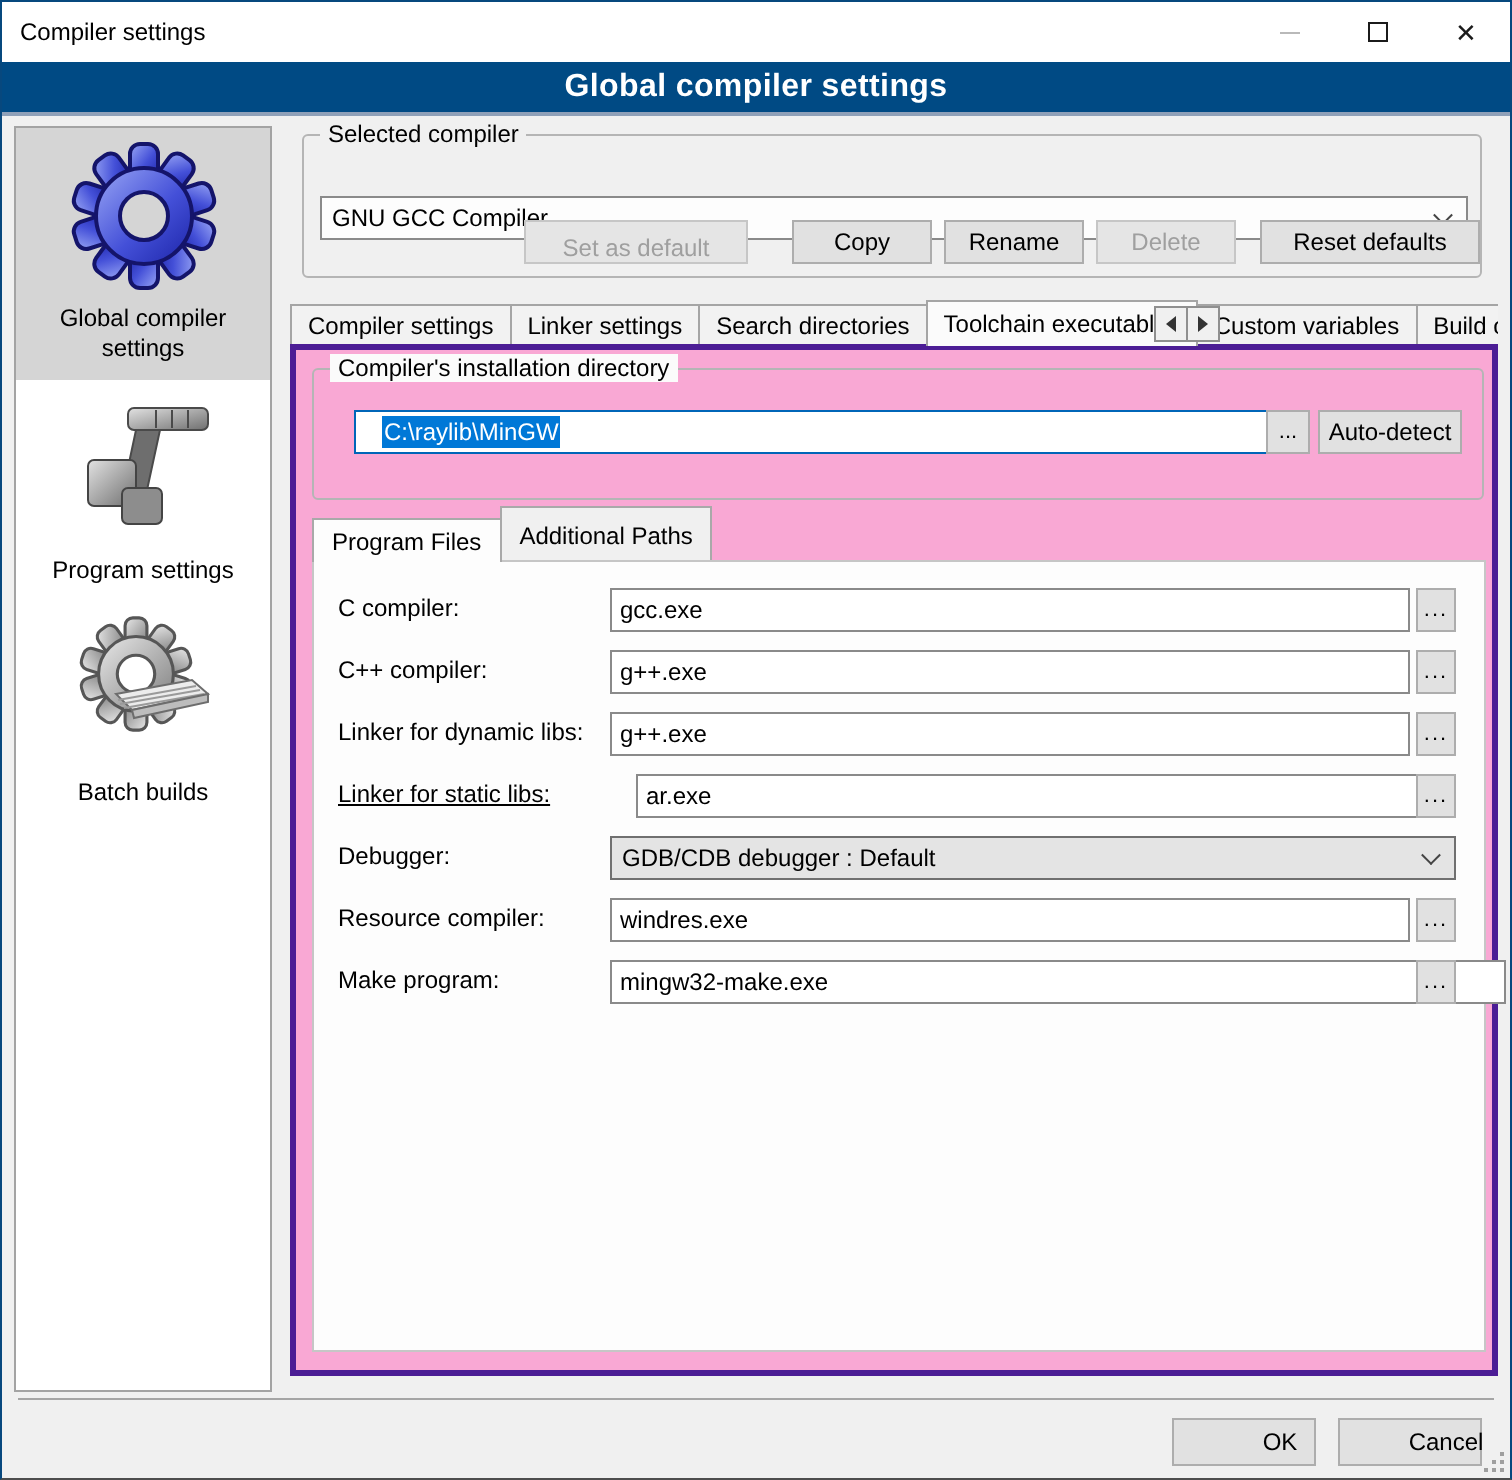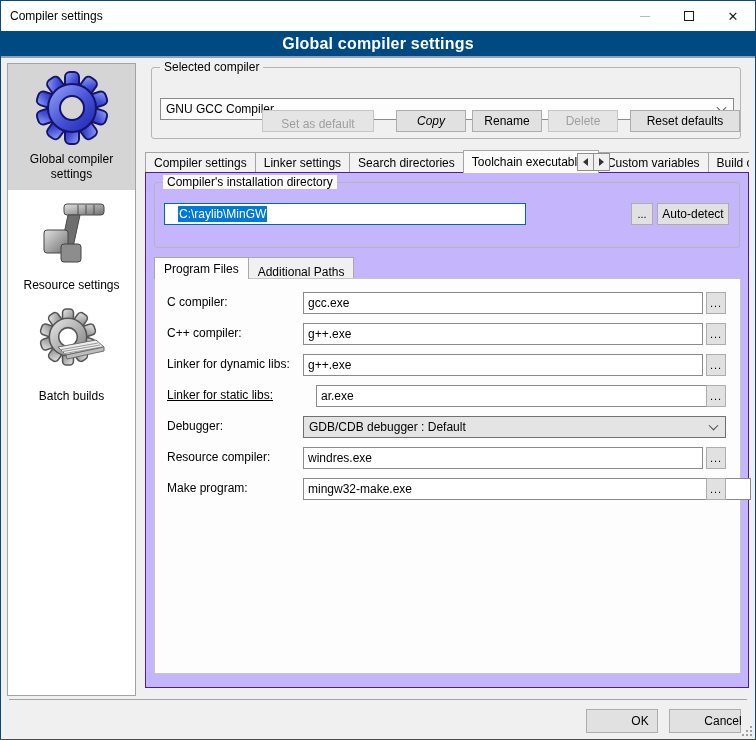--- a/index.html
+++ b/index.html
@@ -65,28 +65,28 @@
   .tab.active { height:23px; background:#fbfbfb; position:relative; z-index:3; }
   .tab-arrows { position:absolute; right:145px; top:152px; display:flex; z-index:4; }
   .spin { width:17px; height:18px; background:#f0f0f0; border:1px solid #8f8f8f;
           display:flex; align-items:center; justify-content:center; margin-left:-1px; }
   .tri-l { width:0; height:0; border-top:4px solid transparent; border-bottom:4px solid transparent;
            border-right:5px solid #333; }
   .tri-r { width:0; height:0; border-top:4px solid transparent; border-bottom:4px solid transparent;
            border-left:5px solid #333; }
 
   .tabpage { position:absolute; left:144px; top:171px; width:604px; height:516px;
-             background:#c4b5fd; border:1px solid #4c1d95; z-index:2; }
+             background:#f9a8d4; border:3px solid #4c1d95; z-index:2; }
 
   
   .note { position:absolute; left:9px; top:47px; right:4px; color:#990000;
           white-space:nowrap; overflow:hidden; }
 
   
-  .subtabstrip { position:absolute; left:8px; top:84px; height:22px; display:flex; align-items:flex-start; }
+  .subtabstrip { position:absolute; left:8px; top:84px; height:22px; display:flex; align-items:flex-end; }
   .subtab { height:28px; padding:0 9px; display:flex; align-items:center; background:#f0f0f0;
             border:1px solid #a9a9a9; border-bottom:none; margin-right:-1px; white-space:nowrap; }
   .subtab.active { height:22px; background:#fdfdfd; position:relative; z-index:3; }
   .subpage { position:absolute; left:8px; top:105px; width:587px; height:396px;
              background:#fdfdfd; border:1px solid #c6c6c6; z-index:2; }
 
   .frow-label { position:absolute; left:12px; white-space:nowrap; }
   .browse { position:absolute; width:20px; height:22px; font-size:11px; letter-spacing:1px; }
 
   
@@ -158,21 +158,21 @@
           </linearGradient>
         </defs>
         <rect x="30" y="8" width="40" height="11" rx="3" fill="url(#gg1)" stroke="#4a4a4a"></rect>
         <line x1="44" y1="9" x2="44" y2="18" stroke="#4a4a4a"></line>
         <line x1="52" y1="9" x2="52" y2="18" stroke="#4a4a4a"></line>
         <line x1="60" y1="9" x2="60" y2="18" stroke="#4a4a4a"></line>
         <polygon points="34,19 46,19 38,56 27,52" fill="#6e6e6e" stroke="#4a4a4a"></polygon>
         <rect x="10" y="34" width="24" height="23" rx="3" fill="url(#gg1)" stroke="#444"></rect>
         <rect x="27" y="48" width="20" height="18" rx="3" fill="#8d8d8d" stroke="#444"></rect>
       </svg>
-      <span class="lbl">Resource settings</span>
+      <span class="lbl">Program settings</span>
     </div>
 
     <div class="side-item">
       <svg class="icon" viewBox="0 0 76 76">
         <defs>
           <linearGradient id="gg2" x1="0" y1="0" x2="1" y2="1">
             <stop offset="0" stop-color="#e9e9e9"></stop>
               <stop offset="1" stop-color="#7d7d7d"></stop>
           </linearGradient>
         </defs>
@@ -204,21 +204,21 @@
 
   <div class="group on-gray" style="left:150px; top:66px; width:590px; height:72px;">
     <span class="gtitle">Selected compiler</span>
     <div class="combo" style="left:8px; top:30px; width:574px; height:22px;">
       <span>GNU GCC Compiler</span>
       <span class="chev"></span>
     </div>
     <div class="btn disabled" style="position:absolute; left:110px; top:42px; width:112px; height:22px;align-items:flex-end;">
         <span>Set as default</span>
       </div>
-    <div class="btn" style="position:absolute; left:244px; top:42px; width:70px; height:22px;font-style:italic;">
+    <div class="btn" style="position:absolute; left:244px; top:42px; width:70px; height:22px;">
         <span>Copy</span>
       </div>
     <div class="btn" style="position:absolute; left:320px; top:42px; width:70px; height:22px;">
         <span>Rename</span>
       </div>
     <div class="btn disabled" style="position:absolute; left:396px; top:42px; width:70px; height:22px;">
         <span>Delete</span>
       </div>
     <div class="btn" style="position:absolute; left:478px; top:42px; width:110px; height:22px;">
         <span>Reset defaults</span>
@@ -251,21 +251,21 @@
       </div>
     <div class="spin">
         <span class="tri-r"></span>
       </div>
   </div>
 
   <div class="tabpage">
 
     <div class="group on-white" style="left:8px; top:9px; width:586px; height:66px;">
       <span class="gtitle">Compiler's installation directory</span>
-      <div class="tfield focus" style="left:9px; top:20px; width:362px; height:22px;padding-left:13px;">
+      <div class="tfield focus" style="left:20px; top:20px; width:468px; height:22px;padding-left:13px;">
         <span class="sel-text">C:\raylib\MinGW</span>
       </div>
       <div class="btn" style="position:absolute; left:476px; top:20px; width:22px; height:22px; font-size:11px;">
           <span>...</span>
         </div>
       <div class="btn" style="position:absolute; left:502px; top:20px; width:72px; height:22px;">
           <span>Auto-detect</span>
         </div>
     </div>
 

